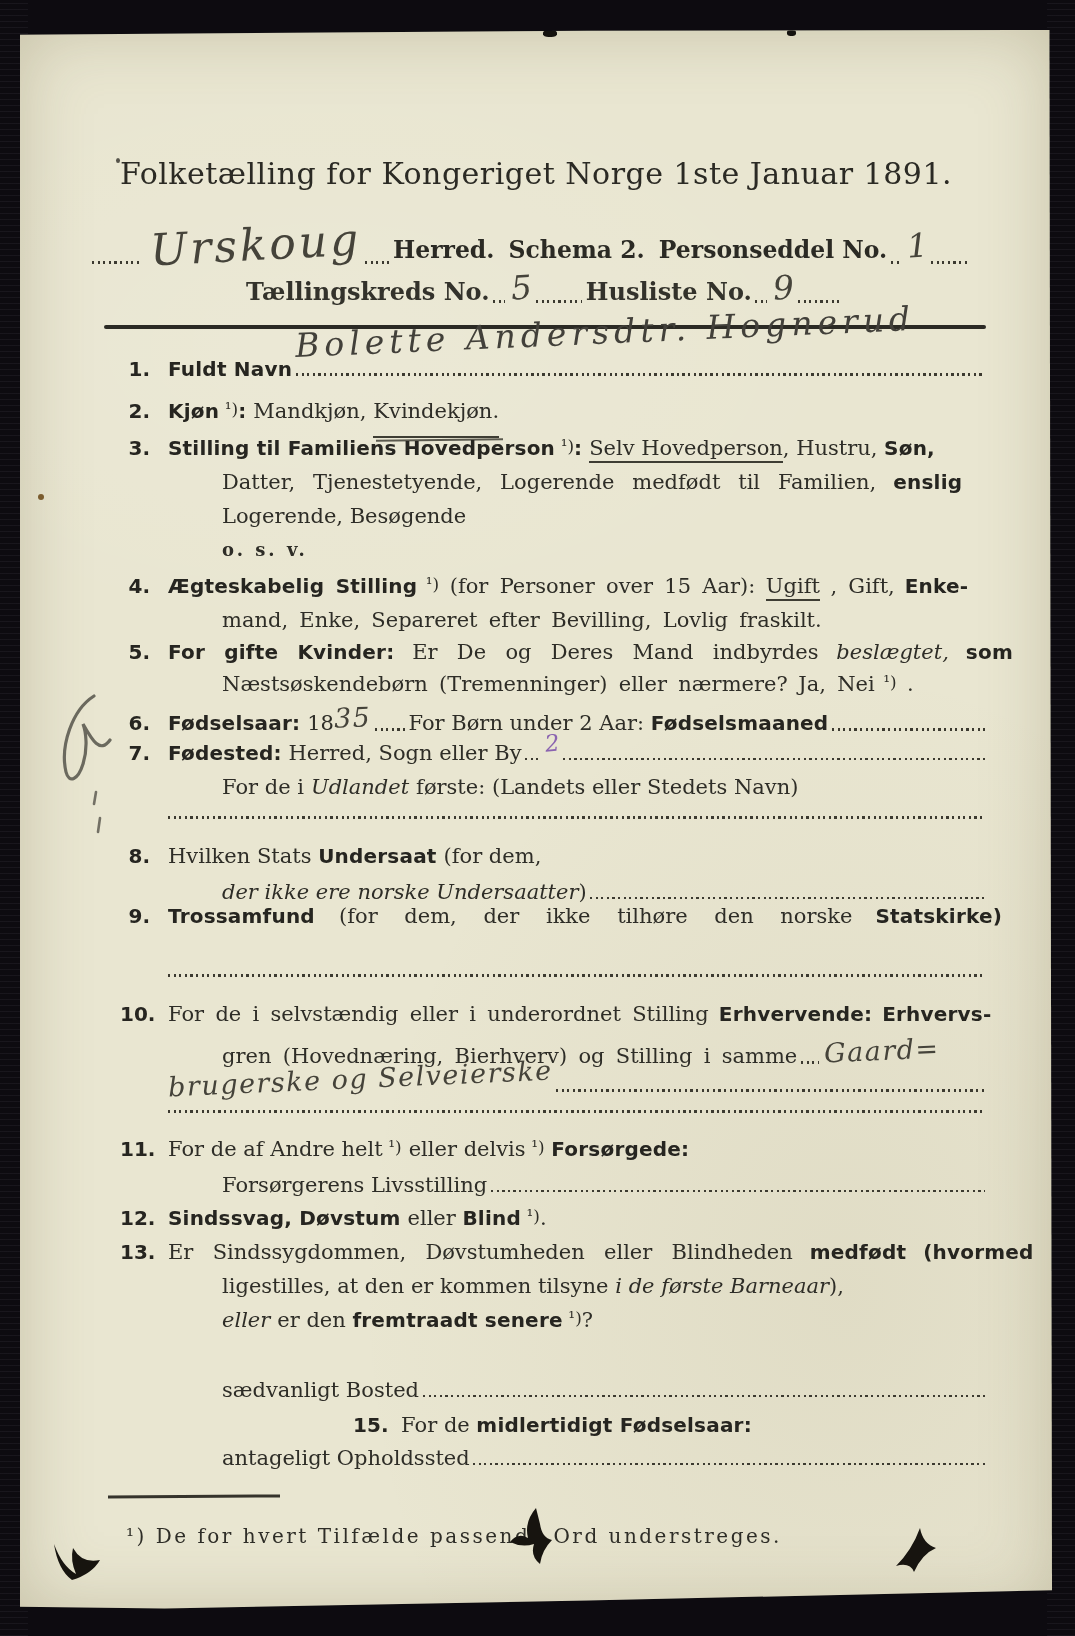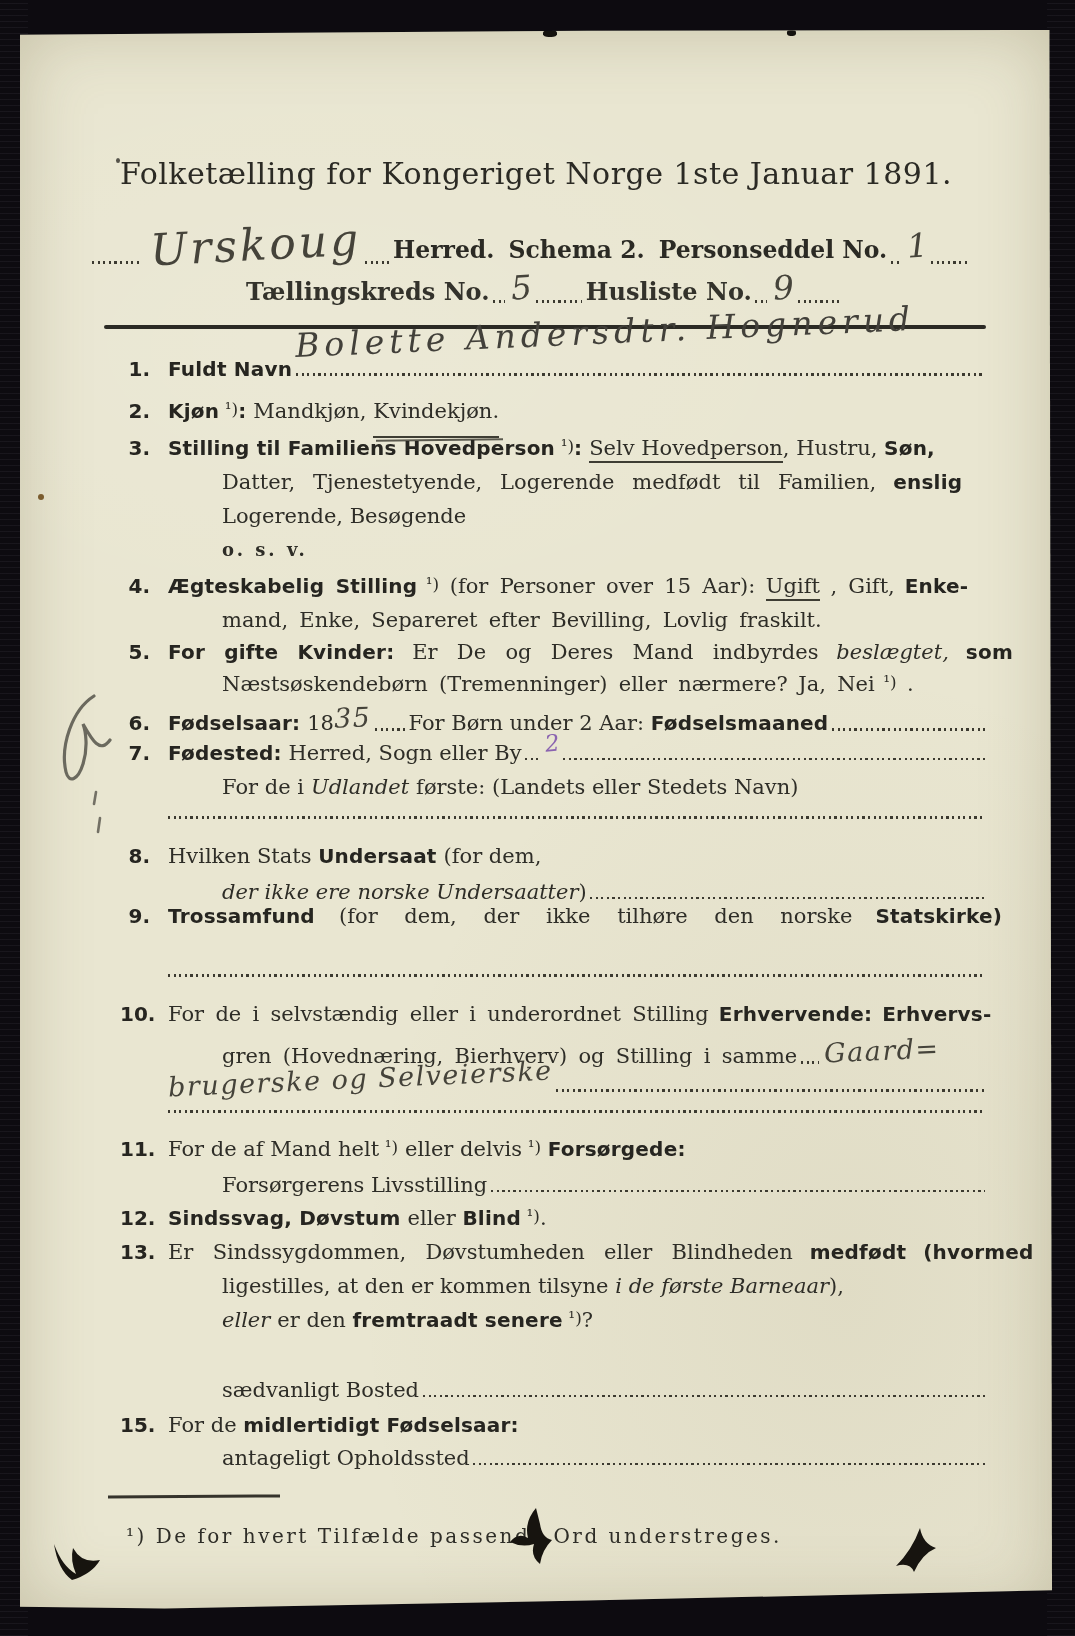--- a/index.html
+++ b/index.html
@@ -225,21 +225,21 @@
         <span class="seg s-h2 tight">Gaard=</span>
       </div>
     <div class="row tl" style="top:1036px;">
         <span class="seg s-h2">brugerske og Selveierske</span>
         <span class="dots fill"></span>
       </div>
     <div class="dotline" style="top:1080px;"></div>
 
     <div class="row" style="top:1107px;">
         <span class="num">11.</span>
-        <span class="seg s-r">For de af Mand helt</span>
+        <span class="seg s-r">For de af Andre helt</span>
         <span class="seg s-sup">¹)</span>
         <span class="seg s-r">eller delvis</span>
         <span class="seg s-sup">¹)</span>
         <span class="seg s-b">Forsørgede:</span>
       </div>
     <div class="row cont" style="top:1143px;">
         <span class="seg s-r">Forsørgerens Livsstilling</span>
         <span class="dots fill"></span>
       </div>
 
@@ -269,21 +269,21 @@
         <span class="seg s-b">fremtraadt senere</span>
         <span class="seg s-sup">¹)</span>
         <span class="seg s-r tight">?</span>
       </div>
 
     <div class="row cont" style="top:1348px;">
         <span class="seg s-r">sædvanligt Bosted</span>
         <span class="dots fill"></span>
       </div>
 
-    <div class="row" style="top:1383px;">
+    <div class="row" style="top:1383px;justify-content:center;">
         <span class="num">15.</span>
         <span class="seg s-r">For de</span>
         <span class="seg s-b">midlertidigt Fødselsaar:</span>
       </div>
     <div class="row cont" style="top:1416px;">
         <span class="seg s-r">antageligt Opholdssted</span>
         <span class="dots fill"></span>
       </div>
 
     <div class="footrule"></div>

